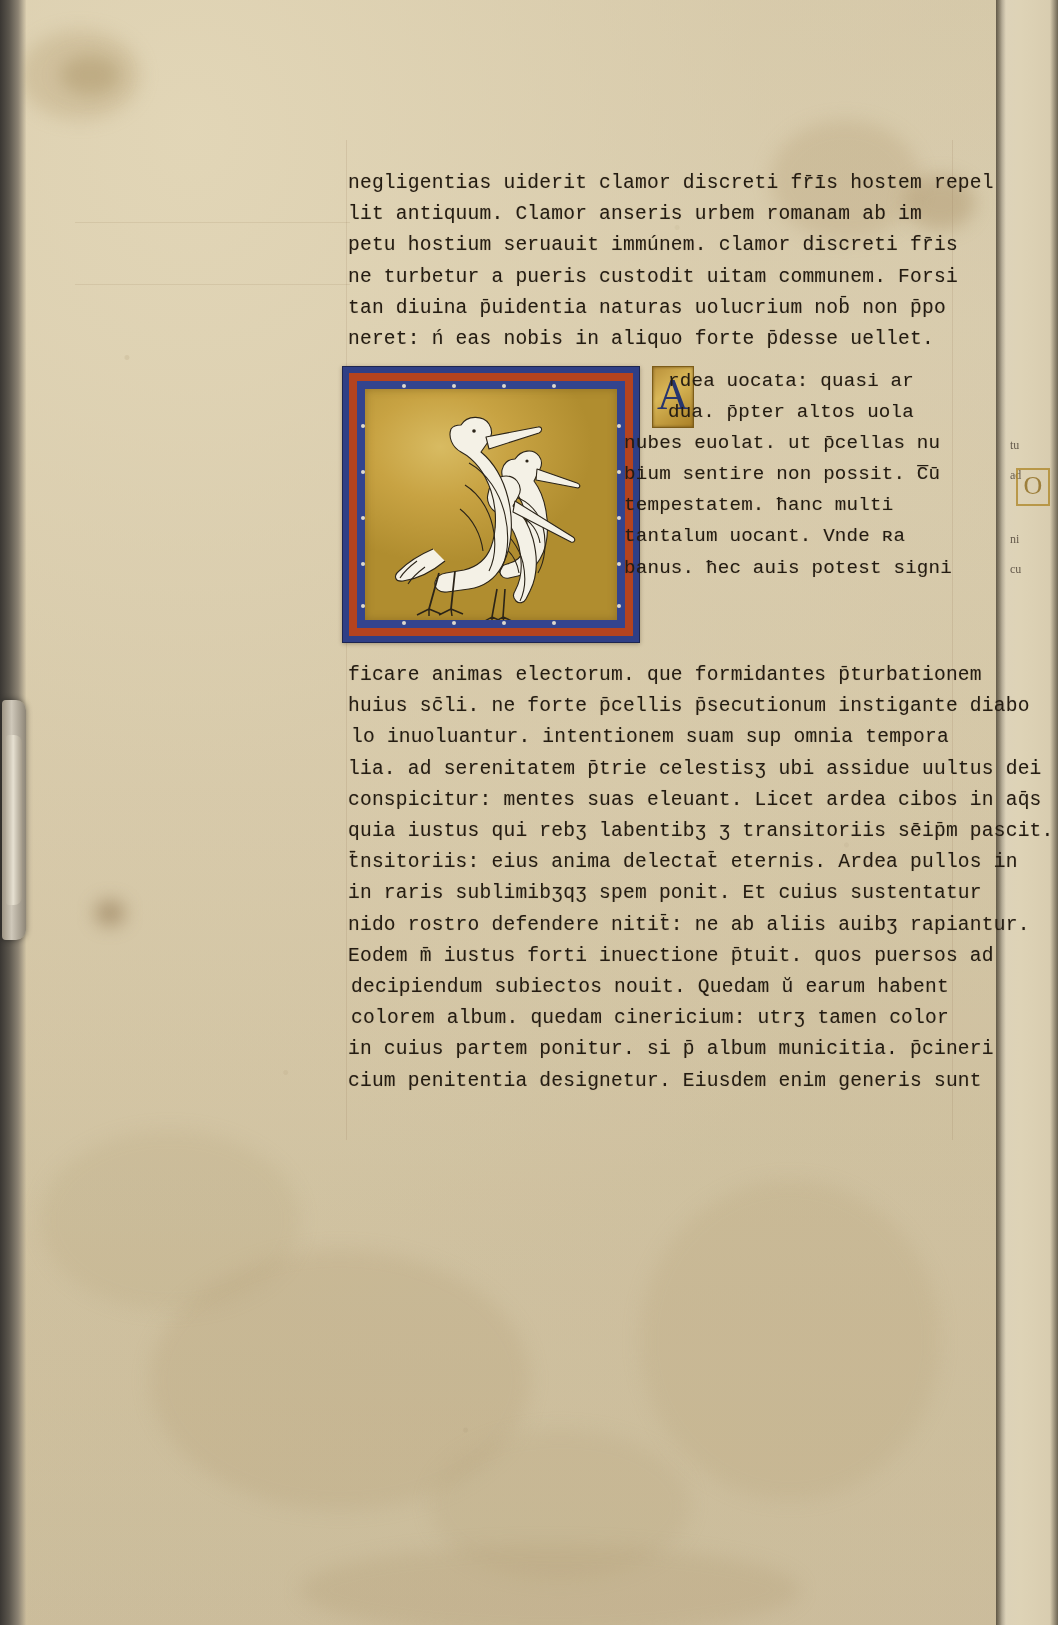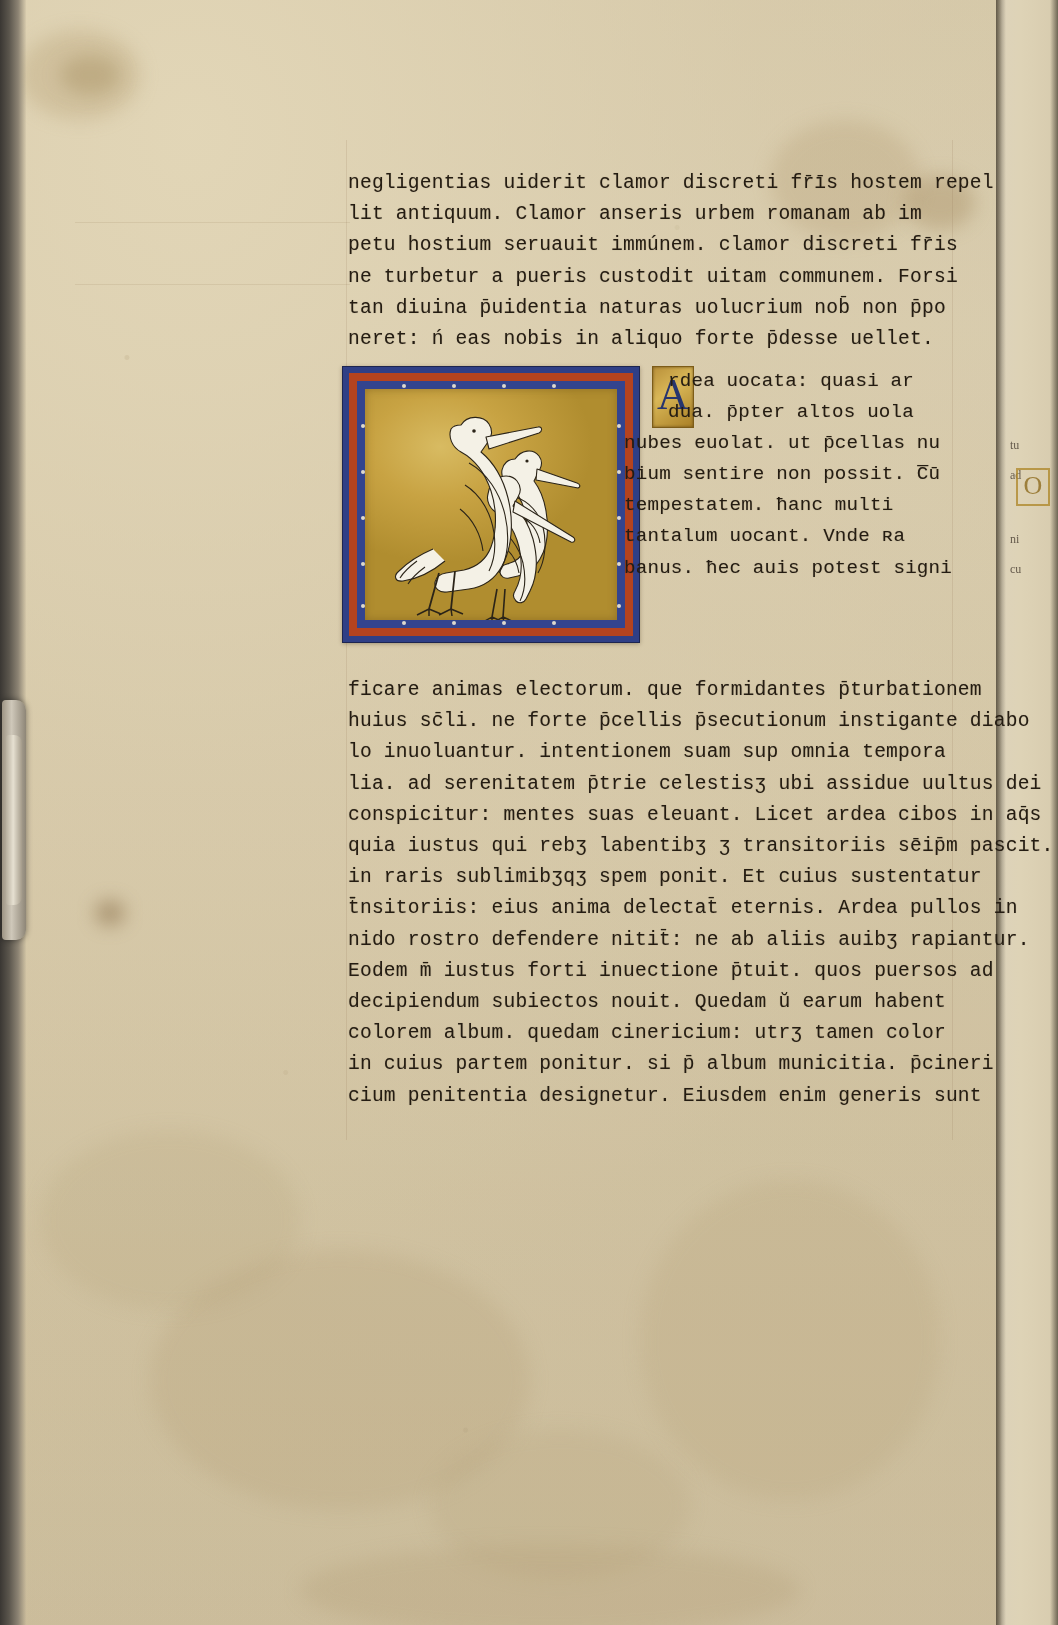--- a/index.html
+++ b/index.html
@@ -124,21 +124,21 @@
     border:1px solid #7d5c17;
     display:flex; align-items:center; justify-content:center;
     color:#27356e; font-size:44px; line-height:1;
     font-family:"Liberation Serif", serif;
     box-shadow:inset 0 0 3px rgba(90,65,20,0.8);
   }
   #initial-A .glyph { transform:translateY(-2px); }
 
   
   #lowerblock {
-    position:absolute; left:348px; top:675px; width:604px;
+    position:absolute; left:348px; top:660px; width:604px;text-align:center;
   }
   #lowerblock .ms-line { font-size:19.6px; line-height:31.2px; }
 
   
   #miniature {
     position:absolute;
     left:342px; top:366px;
     width:298px; height:277px;
     box-shadow:0 1px 4px rgba(60,45,20,0.35);
   }
@@ -311,22 +311,22 @@
     <div class="ms-line">banus. ħec auis potest signi</div>
   </div>
 
   <div id="lowerblock">
     <div class="ms-line">ficare animas electorum. que formidantes p̄turbationem</div>
     <div class="ms-line">huius sc̄li. ne forte p̄cellis p̄secutionum instigante diabo</div>
     <div class="ms-line">lo inuoluantur. intentionem suam sup omnia tempora</div>
     <div class="ms-line">lia. ad serenitatem p̄trie celestisʒ ubi assidue uultus dei</div>
     <div class="ms-line">conspicitur: mentes suas eleuant. Licet ardea cibos in aq̄s</div>
     <div class="ms-line">quia iustus qui rebʒ labentibʒ ʒ transitoriis sēip̄m pascit.</div>
+    <div class="ms-line">t̄̄nsitoriis: eius anima delectat̄ eternis. Ardea pullos in</div>
     <div class="ms-line">in raris sublimibʒqʒ spem ponit. Et cuius sustentatur</div>
-    <div class="ms-line">t̄̄nsitoriis: eius anima delectat̄ eternis. Ardea pullos in</div>
     <div class="ms-line">nido rostro defendere nitit̄: ne ab aliis auibʒ rapiantur.</div>
     <div class="ms-line">Eodem m̄ iustus forti inuectione p̄tuit. quos puersos ad</div>
     <div class="ms-line">decipiendum subiectos nouit. Quedam ŭ earum habent</div>
     <div class="ms-line">colorem album. quedam cinericium: utrʒ tamen color</div>
     <div class="ms-line">in cuius partem ponitur. si p̄ album municitia. p̄cineri</div>
     <div class="ms-line">cium penitentia designetur. Eiusdem enim generis sunt</div>
   </div>
 
 </div>
 

